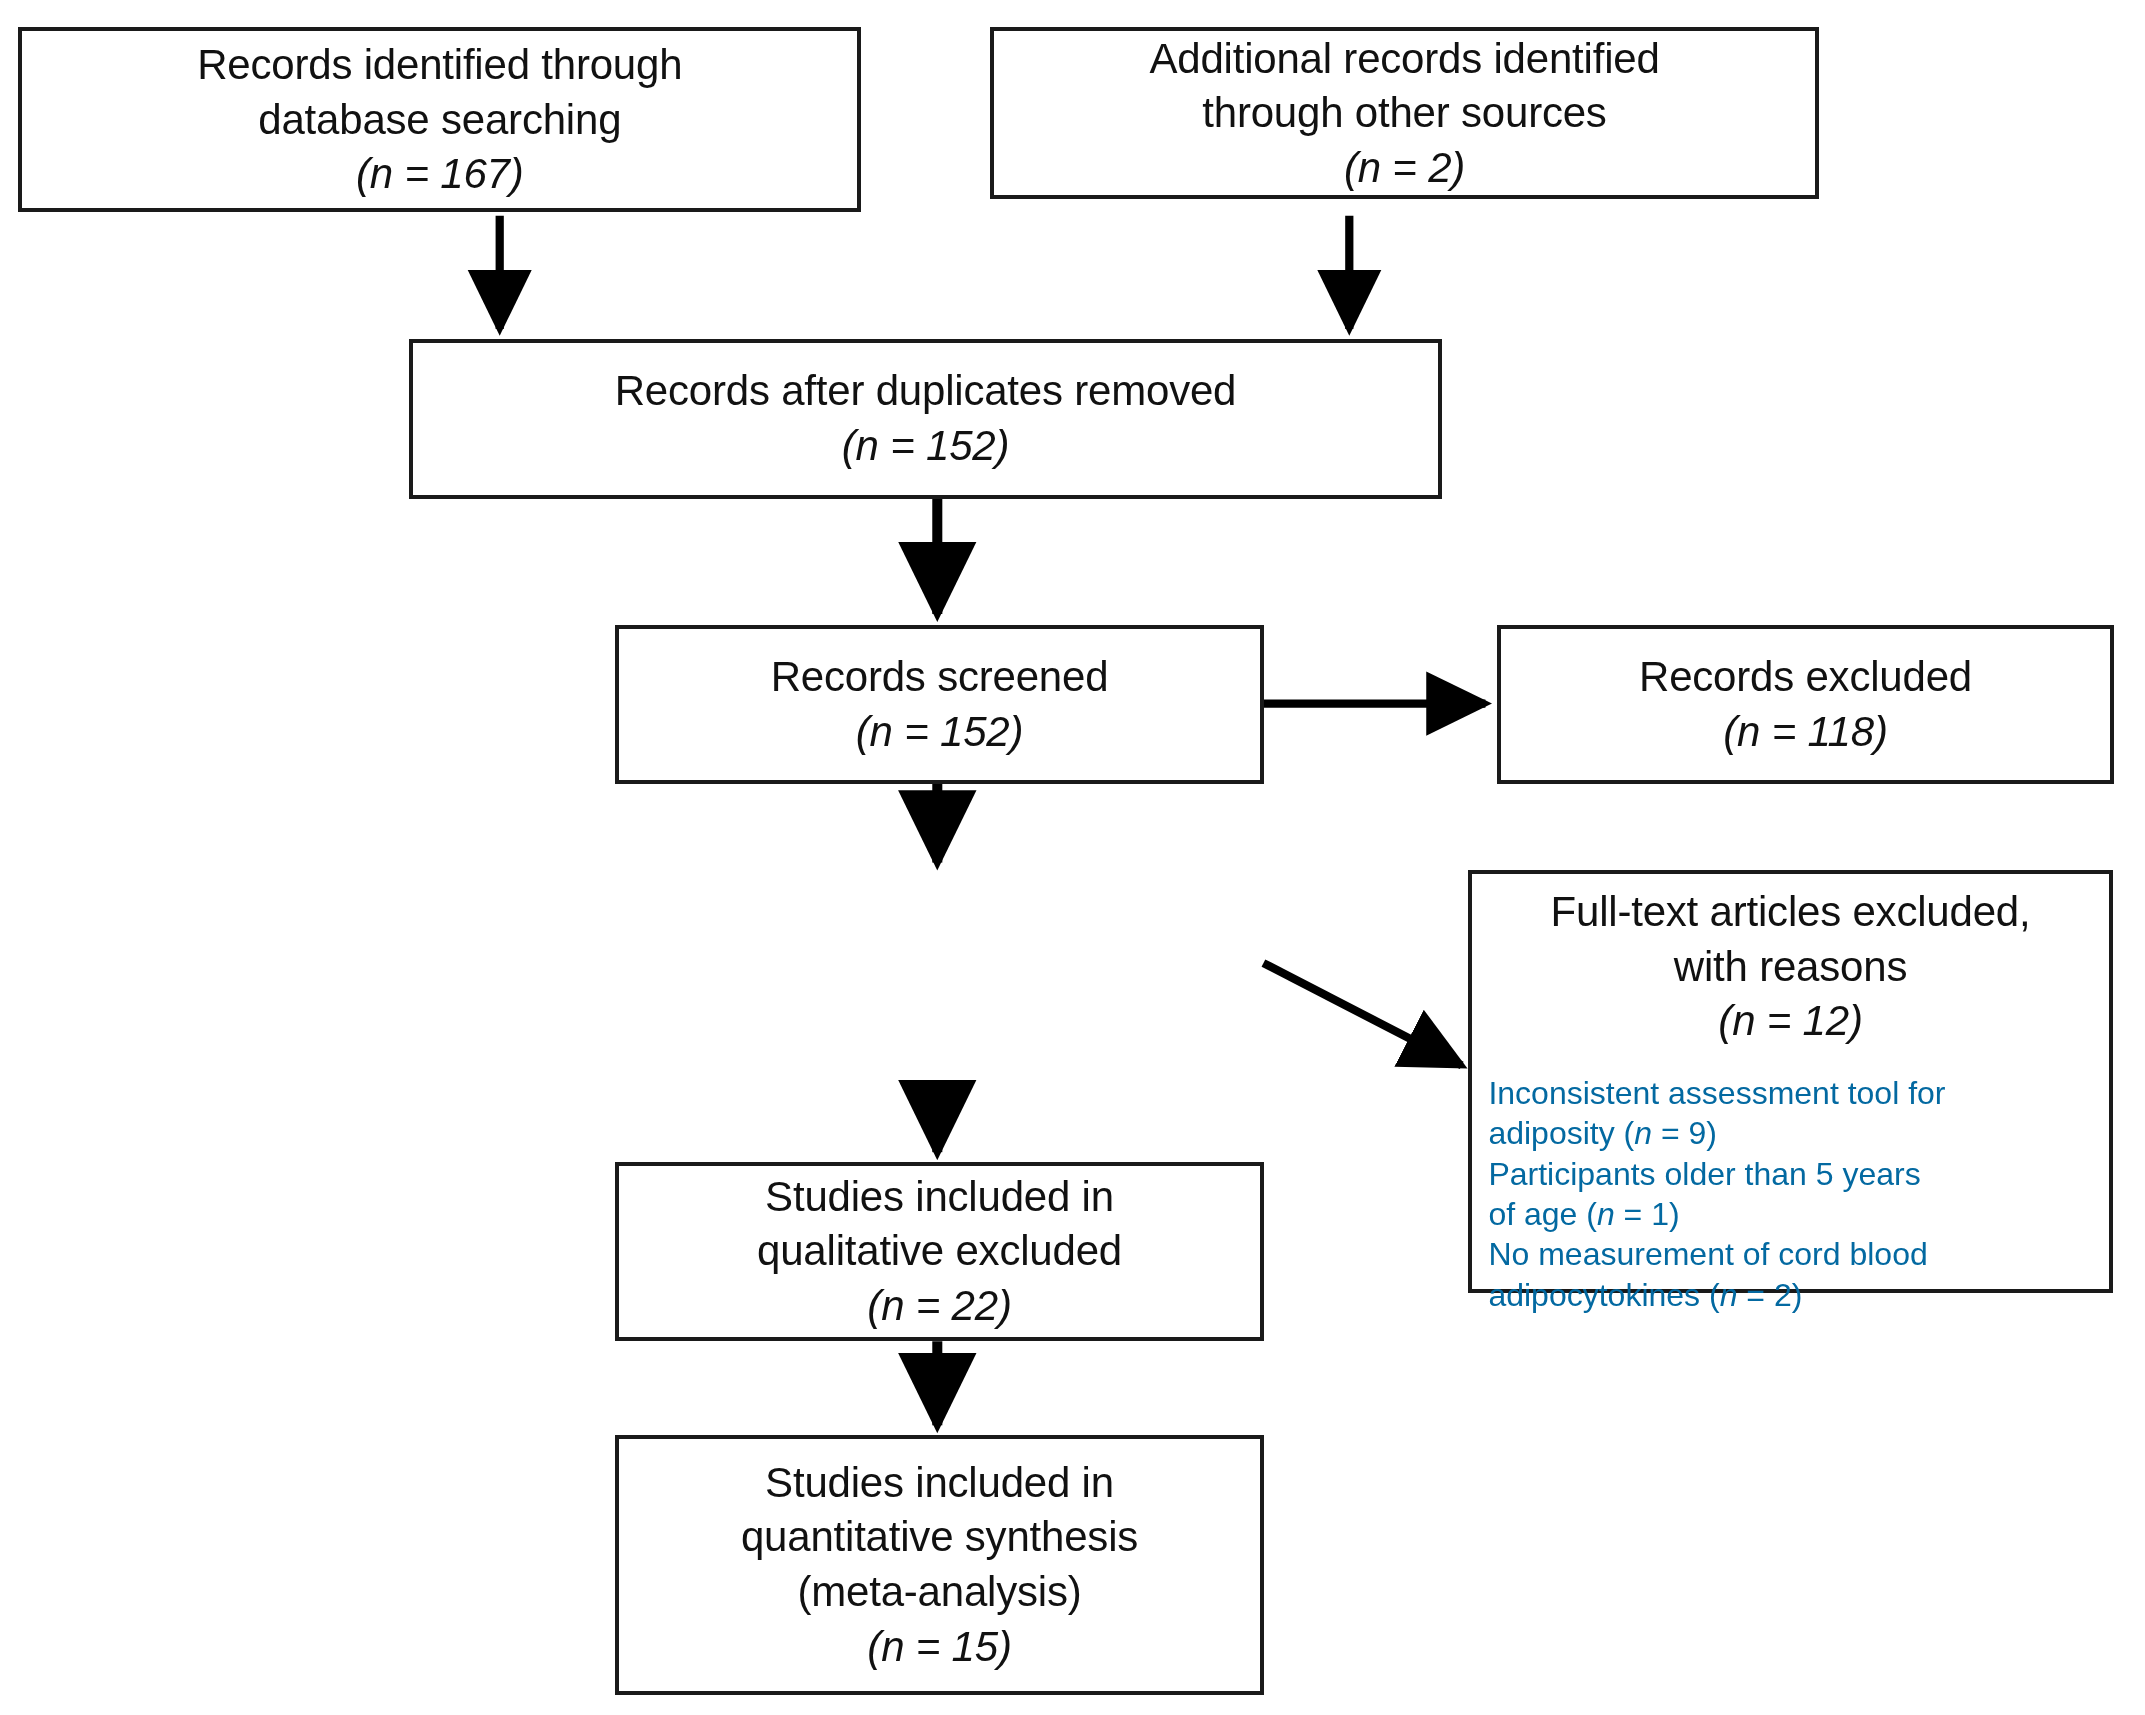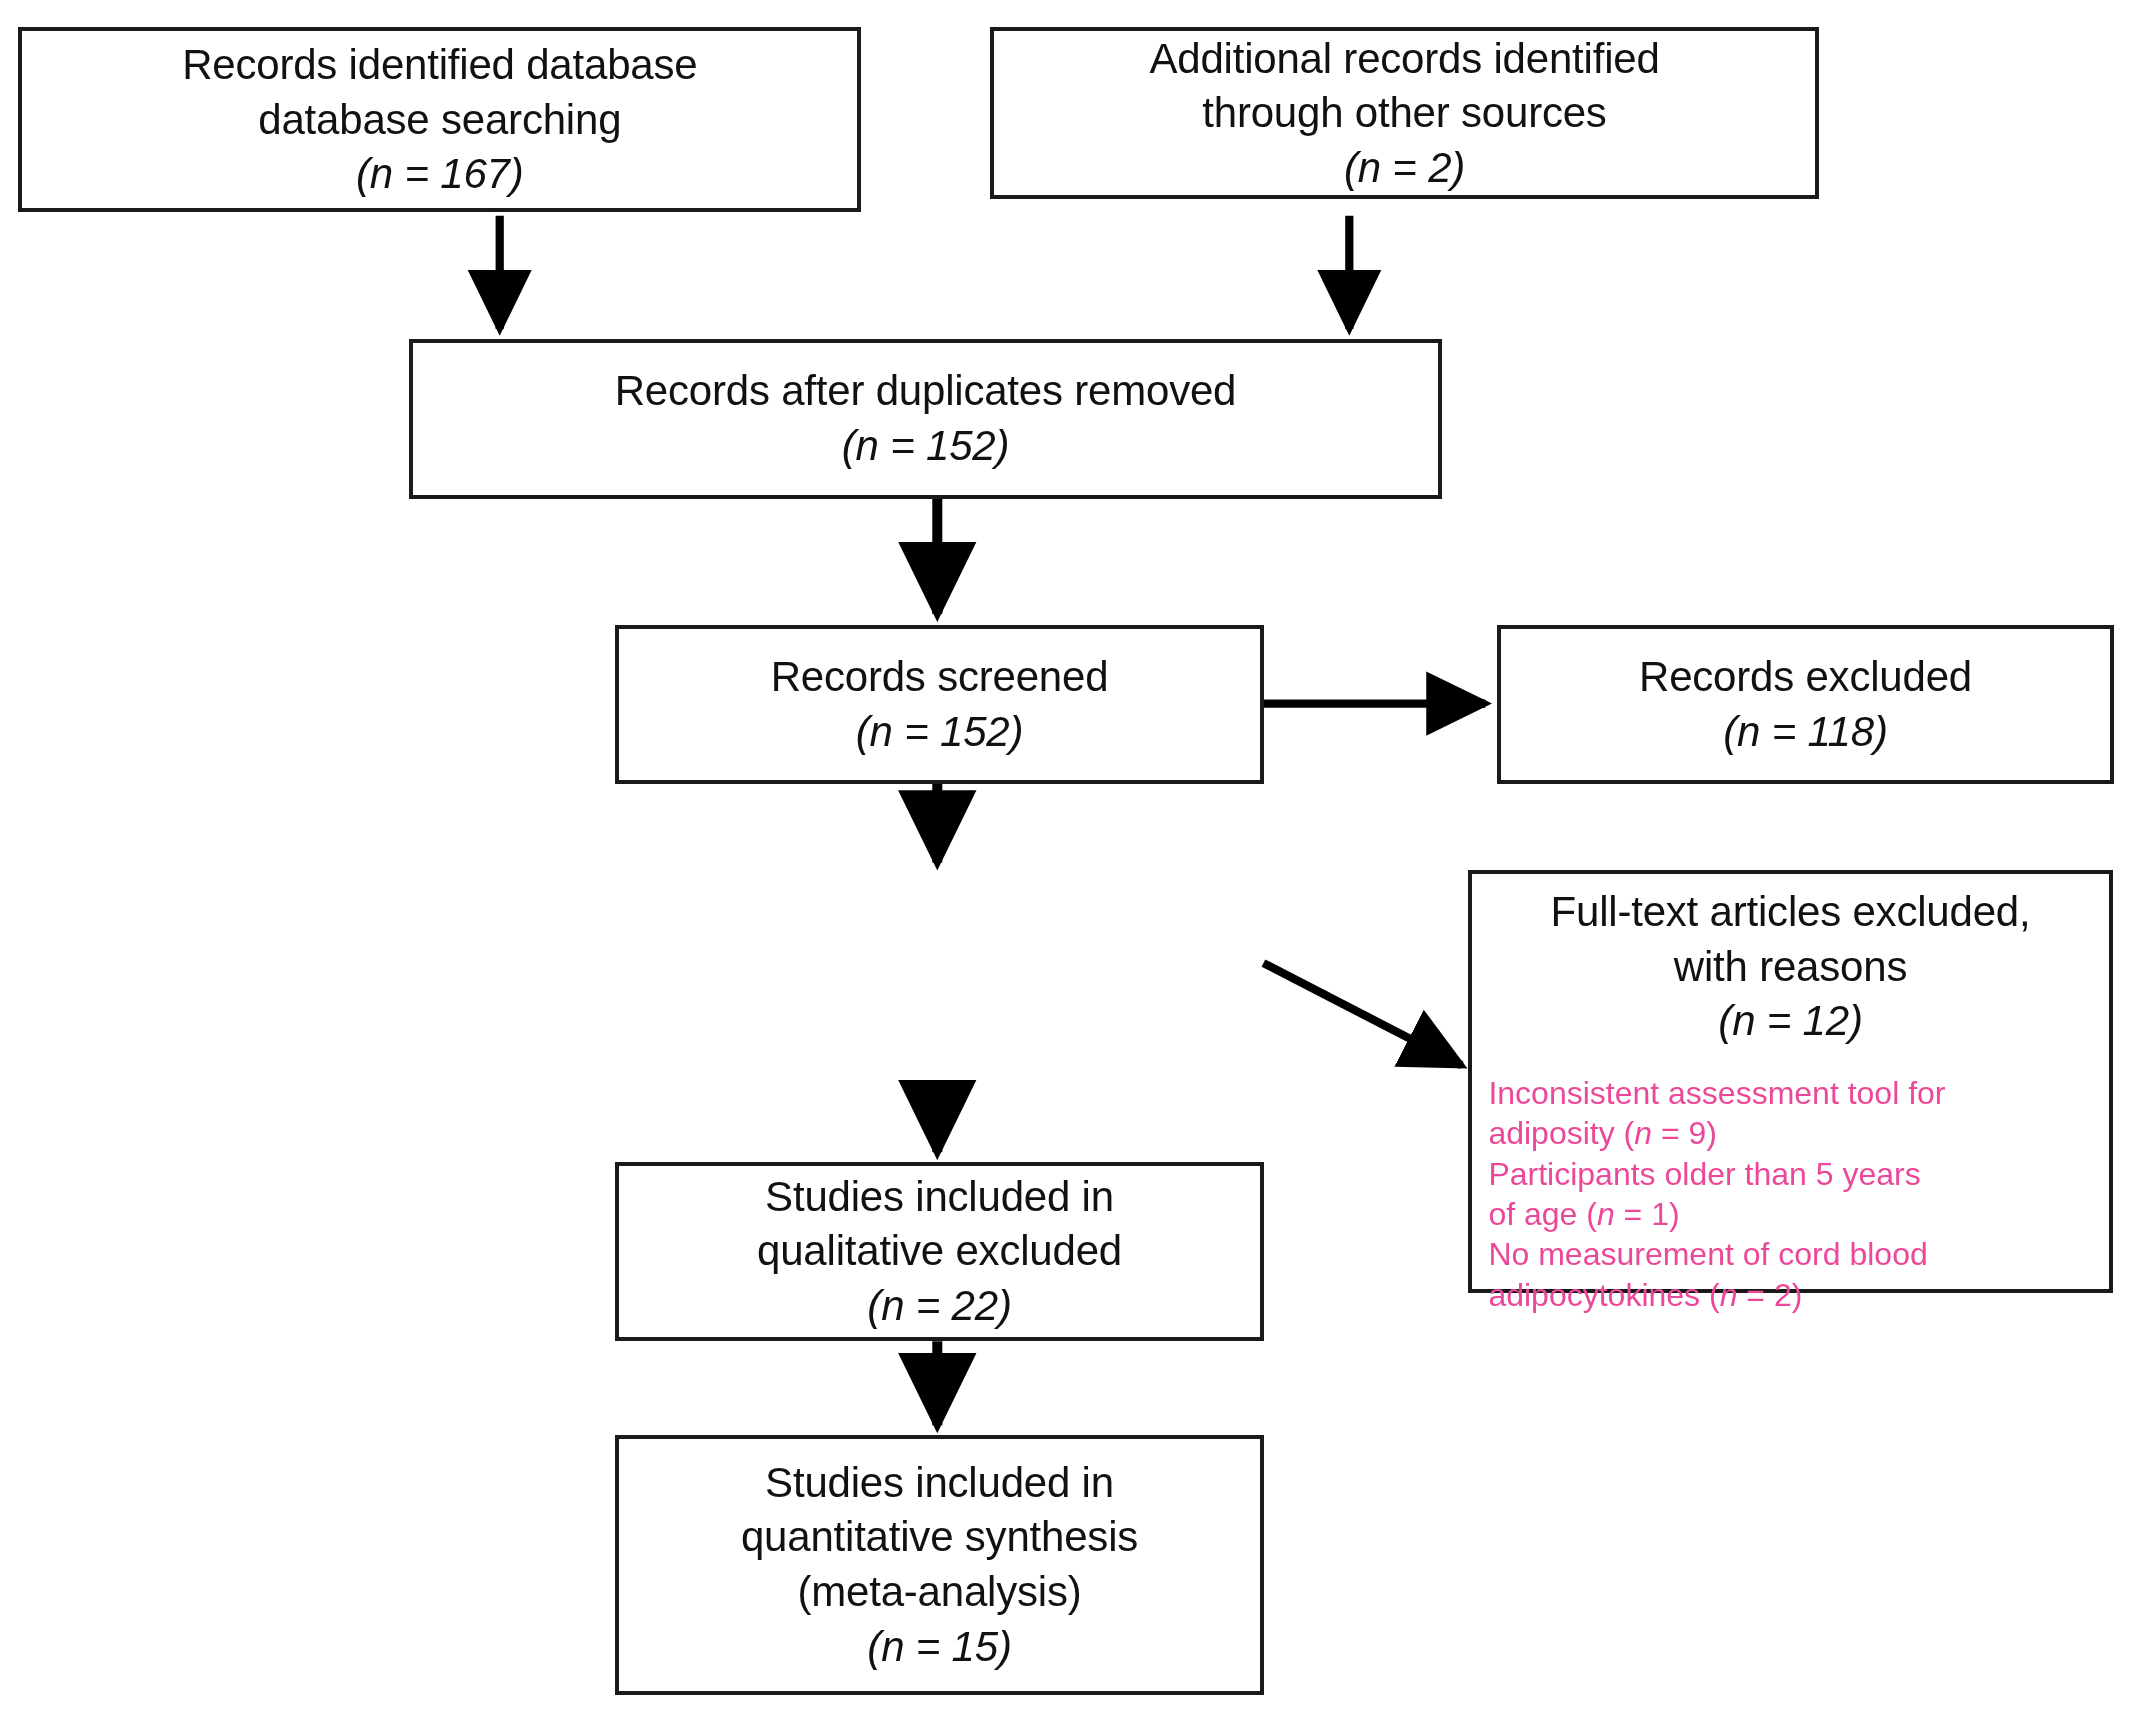--- a/index.html
+++ b/index.html
@@ -39,21 +39,21 @@
     letter-spacing: -0.2px;
   }
   
   .reasons {
     position: absolute;
     left: 16.4px;
     right: 9.1px;
     text-align: left;
     font-size: 32px;
     line-height: 1.26;
-    color: #ec4899;
+    color: #0369a1;
   }
   .reasons .rline {
     display: block;
     white-space: pre;
   }
   .node.with-reasons {
     justify-content: flex-start;
     padding-top: 11px;
   }
   i, .ital {
@@ -91,21 +91,21 @@
     <line x1="1026" y1="858" x2="1026" y2="944" stroke="#000000" stroke-width="11" marker-end="url(#ah)"></line>
 
     <line x1="1383" y1="1054" x2="1600" y2="1166" stroke="#000000" stroke-width="9" marker-end="url(#ah)"></line>
 
     <line x1="1026" y1="1183" x2="1026" y2="1261" stroke="#000000" stroke-width="11" marker-end="url(#ah)"></line>
 
     <line x1="1026" y1="1468" x2="1026" y2="1560" stroke="#000000" stroke-width="11" marker-end="url(#ah)"></line>
   </svg>
 
   <div class="node big" style="left:18.3px; top:27.4px; width:843px; height:185px;">
-    <span class="line">Records identified database</span>
+    <span class="line">Records identified through</span>
     <span class="line">database searching</span>
     <span class="line ital">(<i>n</i> = 167)</span>
   </div>
 
   <div class="node big" style="left:990px; top:27.4px; width:829px; height:172px;">
     <span class="line">Additional records identified</span>
     <span class="line">through other sources</span>
     <span class="line ital">(<i>n</i> = 2)</span>
   </div>
 

